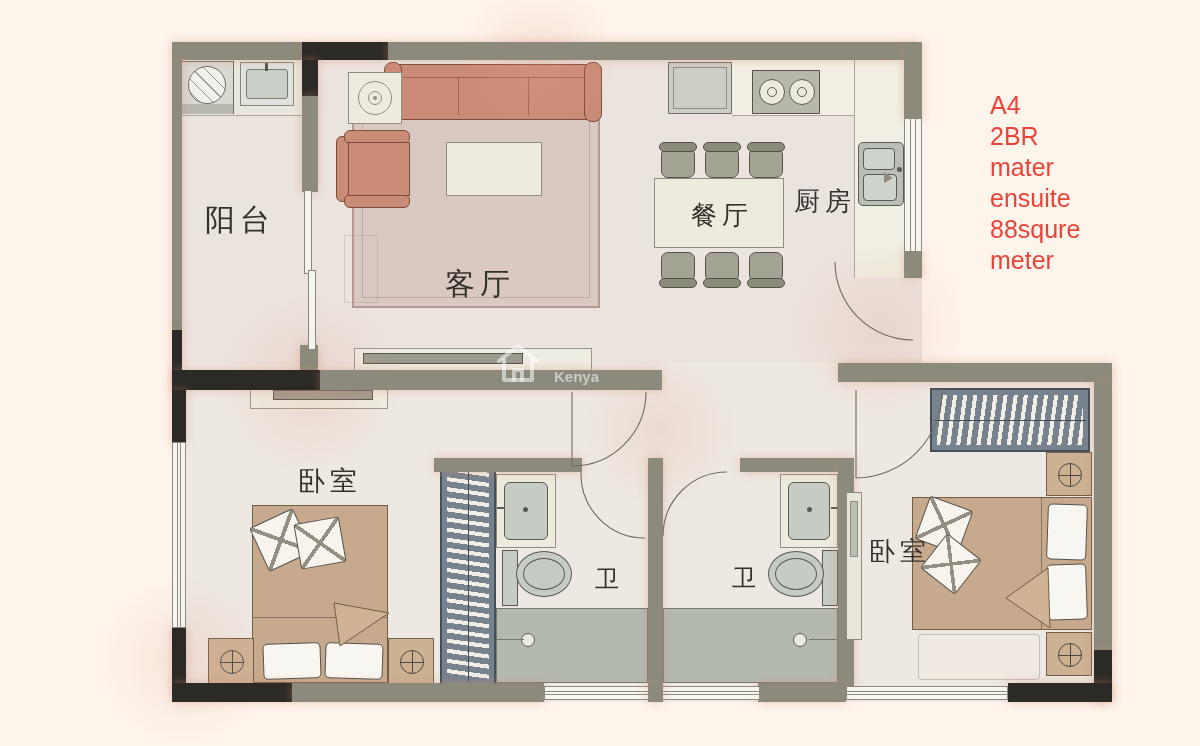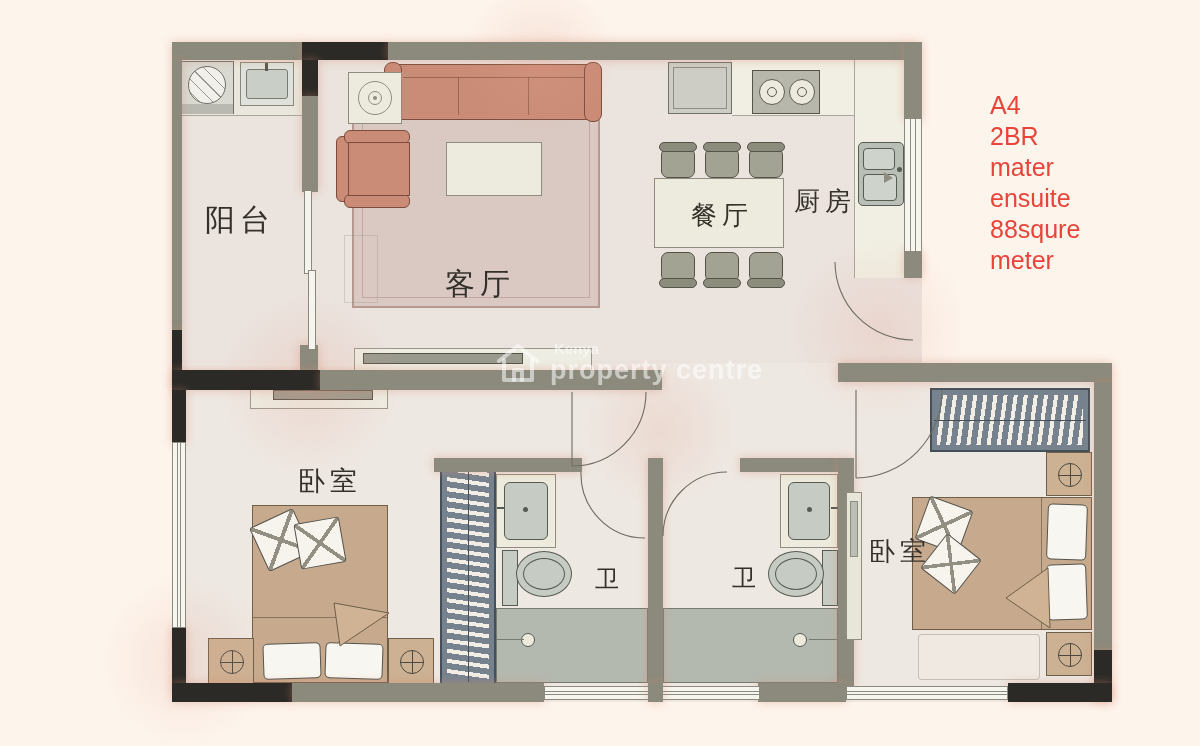--- a/index.html
+++ b/index.html
@@ -264,18 +264,17 @@
   <div class="wm">
     <svg width="48" height="44" viewBox="0 0 48 44">
       <g stroke="rgba(255,255,255,0.55)" stroke-width="4" fill="none" stroke-linecap="round" stroke-linejoin="round">
         <path d="M 5 21 L 24 6 L 43 21"></path>
         <path d="M 10 20 V 40 H 38 V 20"></path>
         <path d="M 20 40 V 30 H 28 V 40"></path>
       </g>
     </svg>
     <div>
       <div class="wm-top">Kenya</div>
-      <div class="wm-bottom">property centre</div>
     </div>
   </div>
 
   <div class="glow"></div>
 </div>
 
 </body></html>

